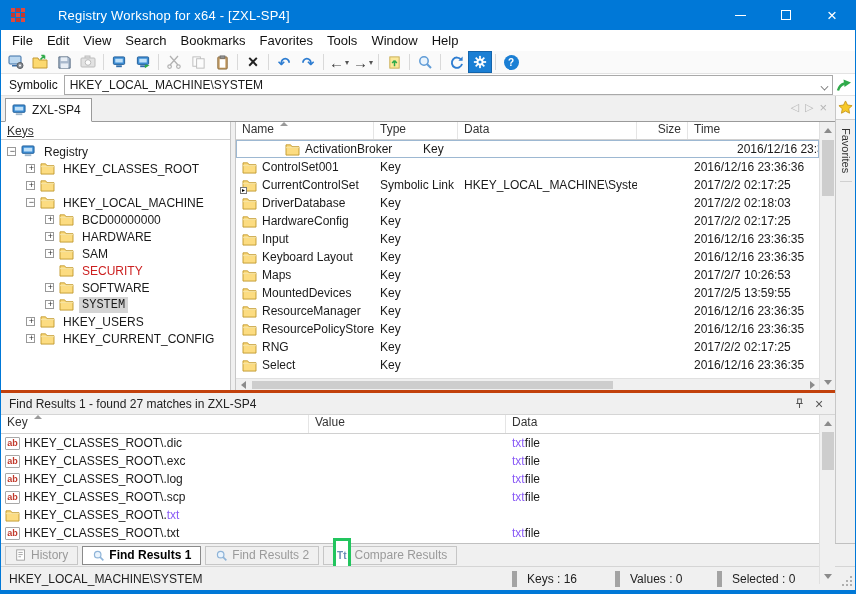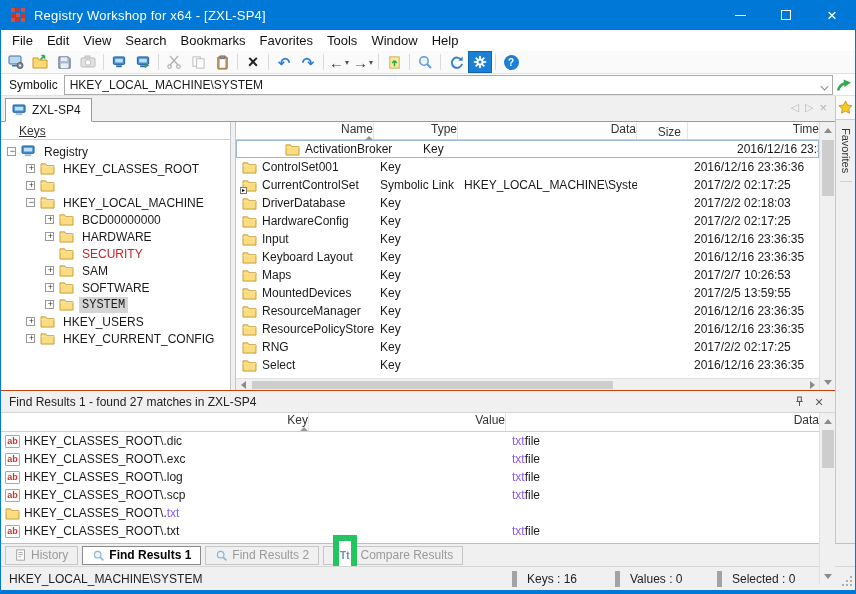--- a/index.html
+++ b/index.html
@@ -4,21 +4,21 @@
 <style>
   * { box-sizing: border-box; margin: 0; padding: 0; }
   html,body { width:856px; height:594px; }
   body { font-family:"Liberation Sans","DejaVu Sans",sans-serif; font-size:12px; color:#1a1a1a; }
   .window { width:856px; height:594px; border-left:1px solid #0078d7; border-right:1px solid #0078d7;
             border-bottom:4px solid #0078d7; background:#fff; display:flex; flex-direction:column; overflow:hidden; }
 
   
   .titlebar { height:30px; background:#0078d7; color:#fff; display:flex; align-items:center; flex:none; }
   .app-icon { width:16px; height:16px; margin:0 8px 0 9px; flex:none; }
-  .title-text { font-size:13px; letter-spacing:.2px; }
+  .title-text { font-size:13px; letter-spacing:.2px;margin-left:24px; }
   .tb-spacer { flex:1; }
   .winbtn { width:46px; height:30px; display:flex; align-items:center; justify-content:center; color:#fff; }
   .min-glyph { width:11px; height:1px; background:#fff; display:block; }
   .max-glyph { width:10px; height:10px; border:1px solid #fff; display:block; }
   .close-glyph { font-size:17px; line-height:1; font-weight:400; }
 
   
   .menubar { height:21px; background:#fff; display:flex; align-items:center; padding-left:4px; flex:none; font-size:13px; }
   .menu-item { padding:2px 7px; color:#111; }
 
@@ -47,27 +47,27 @@
   .content-area { flex:1; display:flex; min-height:0; }
   .left-stack { flex:1; display:flex; flex-direction:column; min-width:0; }
 
   .tabstrip { height:26px; background:#f0f0f0; border-bottom:1px solid #9a9a9a; display:flex; align-items:flex-end; padding-left:4px; flex:none; }
   .conn-tab { height:24px; background:#fff; border:1px solid #9a9a9a; border-bottom:1px solid #fff; margin-bottom:-1px;
               display:flex; align-items:center; padding:0 10px 0 6px; gap:5px; font-size:12px; z-index:2; }
   .tabnav { margin-left:auto; display:flex; align-items:center; gap:6px; padding:0 8px 6px 0; color:#b5b5b5; font-size:11px; }
 
   .main { height:268px; display:flex; flex:none; min-width:0; background:#fff; }
   .keys-panel { width:230px; flex:none; border-right:1px solid #c7c7c7; display:flex; flex-direction:column; }
-  .panel-header { height:18px; border-bottom:1px solid #d0d0d0; display:flex; align-items:center; padding-left:18px; color:#333; font-size:12px; background:#fff; flex:none;text-decoration:underline; }
+  .panel-header { height:18px; border-bottom:1px solid #d0d0d0; display:flex; align-items:center; padding-left:6px; color:#333; font-size:12px; background:#fff; flex:none;text-decoration:underline; }
   .splitter { width:4px; background:#f0f0f0; flex:none; }
   .values-wrap { flex:1; display:flex; min-width:0; border-left:1px solid #c7c7c7; }
   .values-table { flex:1; display:flex; flex-direction:column; min-width:0; }
 
   .cols-header { height:18px; display:flex; border-bottom:1px solid #d0d0d0; color:#333; flex:none; }
-  .hcell { display:flex; align-items:flex-end; padding-left:6px; border-right:1px solid #e5e5e5;flex-direction:column; }
+  .hcell { display:flex; align-items:flex-start; padding-left:6px; border-right:1px solid #e5e5e5; }
   .sort-asc { width:0; height:0; border-left:4px solid transparent; border-right:4px solid transparent; border-bottom:4px solid #9a9a9a; margin-left:6px; }
 
   .rows-area { flex:1; overflow:hidden; position:relative; }
   .vrow { height:18px; display:flex; align-items:center; }
   .vrow.state-focused { outline:1px solid #9db8d2; outline-offset:-1px;padding-left:43px; }
   .cell { display:flex; align-items:center; padding-left:6px; overflow:hidden; white-space:nowrap; height:100%; }
   .c-name { width:138px; flex:none; }
   .c-type { width:84px; flex:none; }
   .c-data { width:179px; flex:none; }
   .c-size { width:51px; flex:none; justify-content:flex-end; padding-right:6px; }
@@ -106,21 +106,21 @@
   .arr-l { width:0; height:0; border-top:4px solid transparent; border-bottom:4px solid transparent; border-right:5px solid #8b8b8b; }
   .arr-r { width:0; height:0; border-top:4px solid transparent; border-bottom:4px solid transparent; border-left:5px solid #8b8b8b; }
   .sb-arrow-h { position:absolute; top:0; width:14px; height:12px; display:flex; align-items:center; justify-content:center; }
 
   
   .fav-strip { width:20px; flex:none; background:#f0f0f0; border-left:1px solid #c7c7c7; display:flex; flex-direction:column; align-items:center; }
   .fav-star-btn { width:20px; height:24px; display:flex; align-items:center; justify-content:center; background:#fbfbfb; border-bottom:1px solid #d0d0d0; }
   .fav-tab { writing-mode:vertical-rl; font-size:11px; color:#333; padding:8px 0; border-bottom:1px solid #d0d0d0; }
 
   
-  .findpanel { height:194px; flex:none; border-top:1px solid #c2410c; display:flex; flex-direction:column; background:#fff; }
+  .findpanel { height:194px; flex:none; border-top:3px solid #c2410c; display:flex; flex-direction:column; background:#fff; }
   .find-title { height:22px; background:#f0f0f0; border-bottom:1px solid #d5d5d5; display:flex; align-items:center; padding:0 6px 0 8px; flex:none; }
   .find-title-text { flex:1; color:#222; }
   .ft-btn { width:20px; height:18px; display:flex; align-items:center; justify-content:center; color:#555; }
   .find-body { flex:1; display:flex; min-height:0; }
   .find-table { flex:1; display:flex; flex-direction:column; min-width:0; }
   .find-header { height:19px; }
   .fc-key { width:308px; flex:none; }
   .fc-value { width:197px; flex:none; }
   .fc-data { flex:1; }
   .frow { height:18px; display:flex; align-items:center; }
@@ -132,21 +132,21 @@
   .match { color:#8b5cf6; }
 
   
   .btabs { height:23px; background:#f0f0f0; border-top:1px solid #c0c0c0; display:flex; align-items:center; gap:4px; padding-left:4px; flex:none; }
   .btab { height:19px; border:1px solid #c6c6c6; background:#f0f0f0; color:#9a9a9a; display:flex; align-items:center; gap:4px; padding:0 9px; font-size:12px; }
   .btab.state-active { background:#fff; color:#000; font-weight:bold; border-color:#8a8a8a; }
   .bticon { display:none; align-items:center; }
   .icon-history .bt-history { display:flex; }
   .icon-find .bt-find { display:flex; }
   .icon-compare .bt-compare { display:flex; }
-  .bt-compare-glyph { font-size:10px; color:#6a8cb5; font-weight:bold; border:6px solid #22c55e; padding:9px 1px; line-height:11px; background:#fff; }
+  .bt-compare-glyph { font-size:10px; color:#6a8cb5; font-weight:bold; border:3px solid #22c55e; padding:9px 1px; line-height:11px; background:#fff; }
 
   
   .statusbar { height:24px; background:#f0f0f0; border-top:1px solid #d5d5d5; display:flex; align-items:center; flex:none; font-size:12px; color:#222; }
   .st-path { flex:1; padding-left:8px; }
   .st-seg { border-left:5px solid #a3a3a3; height:16px; display:flex; align-items:center; padding-left:10px; flex:none; }
   .st-keys { width:103px; } .st-values { width:102px; } .st-selected { width:121px; }
   .grip { width:17px; height:100%; position:relative; flex:none; }
   .grip::before { content:""; position:absolute; right:3px; bottom:4px; width:2px; height:2px; background:#aeaeae;
                   box-shadow:-4px 0 #aeaeae, -8px 0 #aeaeae, 0 -4px #aeaeae, -4px -4px #aeaeae, 0 -8px #aeaeae; }
 
@@ -441,42 +441,42 @@
 
                 <span class="ti ti-folder">
                   <svg width="15" height="13" viewBox="0 0 16 14">
                     <path d="M1 2 h5 l1.5 2 H15 v9 H1 z" fill="#fcdc81" stroke="#c2992e"></path>
                     <path d="M1 5 h14" stroke="#f4e4a8"></path>
                   </svg>
                 </span>
                 <span class="tree-label">HARDWARE</span>
               </div>
 
-              <div class="tree-row expand-none icon-folder state-alert" style="--lvl: 2;">
+              <div class="tree-row expand-plus icon-folder" style="--lvl: 2;">
                 <span class="ebox"></span>
 
                 <span class="ti ti-folder">
                   <svg width="15" height="13" viewBox="0 0 16 14">
                     <path d="M1 2 h5 l1.5 2 H15 v9 H1 z" fill="#fcdc81" stroke="#c2992e"></path>
                     <path d="M1 5 h14" stroke="#f4e4a8"></path>
                   </svg>
                 </span>
-                <span class="tree-label">SECURITY</span>
-              </div>
-
-              <div class="tree-row expand-plus icon-folder" style="--lvl: 2;">
+                <span class="tree-label">SAM</span>
+              </div>
+
+              <div class="tree-row expand-none icon-folder state-alert" style="--lvl: 2;">
                 <span class="ebox"></span>
 
                 <span class="ti ti-folder">
                   <svg width="15" height="13" viewBox="0 0 16 14">
                     <path d="M1 2 h5 l1.5 2 H15 v9 H1 z" fill="#fcdc81" stroke="#c2992e"></path>
                     <path d="M1 5 h14" stroke="#f4e4a8"></path>
                   </svg>
                 </span>
-                <span class="tree-label">SAM</span>
+                <span class="tree-label">SECURITY</span>
               </div>
 
               <div class="tree-row expand-plus icon-folder" style="--lvl: 2;">
                 <span class="ebox"></span>
 
                 <span class="ti ti-folder">
                   <svg width="15" height="13" viewBox="0 0 16 14">
                     <path d="M1 2 h5 l1.5 2 H15 v9 H1 z" fill="#fcdc81" stroke="#c2992e"></path>
                     <path d="M1 5 h14" stroke="#f4e4a8"></path>
                   </svg>

